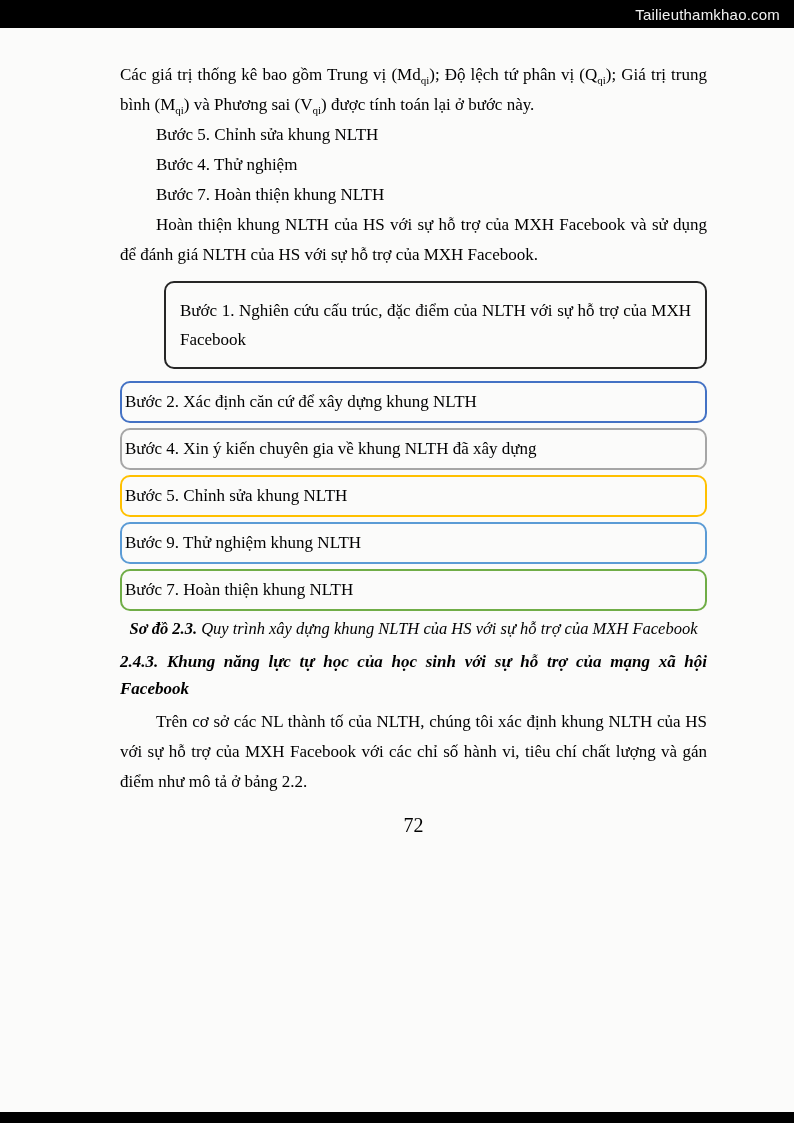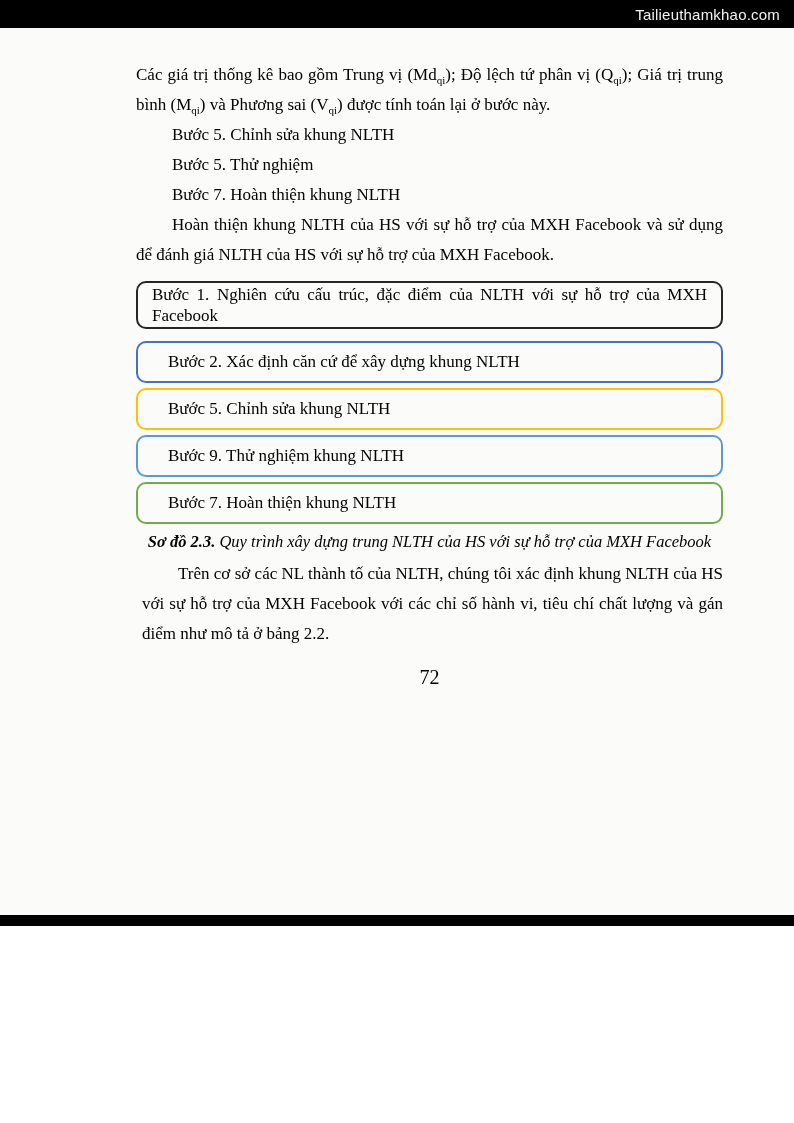--- a/index.html
+++ b/index.html
@@ -1,20 +1,20 @@
 <!DOCTYPE html>
 <html lang="vi"><head>
 <meta charset="utf-8">
 <style>
   * { margin: 0; padding: 0; box-sizing: border-box; }
   html, body { background: #ffffff; }
   .page {
     position: relative;
     width: 794px;
-    height: 926px;
+    height: 1123px;
     background: #fbfbfa;
     font-family: "Liberation Serif", "DejaVu Serif", serif;
     color: #000;
     overflow: hidden;
   }
   
   .topbar {
     position: absolute;
     top: 0; left: 0; right: 0;
     height: 28px;
@@ -33,21 +33,21 @@
   
   .bottombar {
     position: absolute;
     bottom: 0; left: 0; right: 0;
     height: 11px;
     background: #000000;
   }
   
   .content {
     position: absolute;
-    left: 136px;
+    left: 120px;
     top: 60px;
     width: 587px;
   }
   .para {
     font-size: 17px;
     line-height: 30px;
     text-align: justify;
     text-justify: inter-word;
   }
   .indent { text-indent: 36px; }
@@ -55,49 +55,50 @@
   
   .diagram {
     margin-top: 11px;
     display: flex;
     flex-direction: column;
     gap: 5px;
   }
   .step-box {
     border: 2px solid #000;
     border-radius: 10px;
-    padding: 7px 30px;
+    padding: 7px 3px;
     font-size: 17px;
     line-height: 24px;
     background: transparent;
     text-align: justify;
   }
   .step-box.first {
-    padding: 1px 14px;
-    line-height: 21px;
+    padding: 13px 14px;
+    line-height: 29px;
     margin-bottom: 7px;
+    margin-left: 44px;
   }
   .caption {
     margin-top: 6px;
     font-size: 16.5px;
     line-height: 24px;
     font-style: italic;
     text-align: center;
     white-space: nowrap;
   }
   .caption .cap-label { font-weight: bold; text-align: center; }
   .section-heading {
     margin-top: 7px;
     font-size: 17px;
     line-height: 27px;
     font-weight: bold;
     font-style: italic;
     text-align: justify;
   }
-  .last-para { margin-top: 5px; margin-left: 6px; }
+  .last-para { margin-top: 5px; }
   .page-number {
     margin-top: 17px;
     text-align: center;
     font-size: 20px;
     line-height: 22px;
   }
 </style>
 </head>
 <body>
 
@@ -107,37 +108,39 @@
     <span class="site">Tailieuthamkhao.com</span>
   </div>
 
   <div class="content">
 
     <p class="para"><span>Các giá trị thống kê bao gồm Trung vị (Md</span><sub>qi</sub><span>); Độ lệch tứ phân vị (Q</span><sub>qi</sub><span>); Giá trị trung bình (M</span><sub>qi</sub><span>) và Phương sai (V</span><sub>qi</sub><span>) được tính toán lại ở bước này.</span></p>
 
     <p class="para indent">Bước 5. Chỉnh sửa khung NLTH</p>
 
 
-    <p class="para indent">Bước 5. Thử nghiệm</p>
+    <p class="para indent">Bước 4. Thử nghiệm</p>
 
 
     <p class="para indent">Bước 7. Hoàn thiện khung NLTH</p>
 
     <p class="para indent">Hoàn thiện khung NLTH của HS với sự hỗ trợ của MXH Facebook và sử dụng để đánh giá NLTH của HS với sự hỗ trợ của MXH Facebook.</p>
 
     <div class="diagram">
       <div class="step-box first" style="border-color: rgb(38, 38, 38);">Bước 1. Nghiên cứu cấu trúc, đặc điểm của NLTH với sự hỗ trợ của MXH Facebook</div>
       <div class="step-box" style="border-color: rgb(68, 114, 196);">Bước 2. Xác định căn cứ để xây dựng khung NLTH</div>
+      <div class="step-box" style="border-color: rgb(166, 166, 166);">Bước 4. Xin ý kiến chuyên gia về khung NLTH đã xây dựng</div>
       <div class="step-box" style="border-color: rgb(255, 192, 0);">Bước 5. Chỉnh sửa khung NLTH</div>
       <div class="step-box" style="border-color: rgb(91, 155, 213);">Bước 9. Thử nghiệm khung NLTH</div>
       <div class="step-box" style="border-color: rgb(112, 173, 71);">Bước 7. Hoàn thiện khung NLTH</div>
     </div>
 
-    <p class="caption"><span class="cap-label">Sơ đồ 2.3.</span><span> Quy trình xây dựng trung NLTH của HS với sự hỗ trợ của MXH Facebook</span></p>
+    <p class="caption"><span class="cap-label">Sơ đồ 2.3.</span><span> Quy trình xây dựng khung NLTH của HS với sự hỗ trợ của MXH Facebook</span></p>
 
+    <p class="section-heading">2.4.3. Khung năng lực tự học của học sinh với sự hỗ trợ của mạng xã hội Facebook</p>
 
     <p class="para indent last-para">Trên cơ sở các NL thành tố của NLTH, chúng tôi xác định khung NLTH của HS với sự hỗ trợ của MXH Facebook với các chỉ số hành vi, tiêu chí chất lượng và gán điểm như mô tả ở bảng 2.2.</p>
 
     <p class="page-number">72</p>
 
   </div>
 
   <div class="bottombar"></div>
 
 </div>

